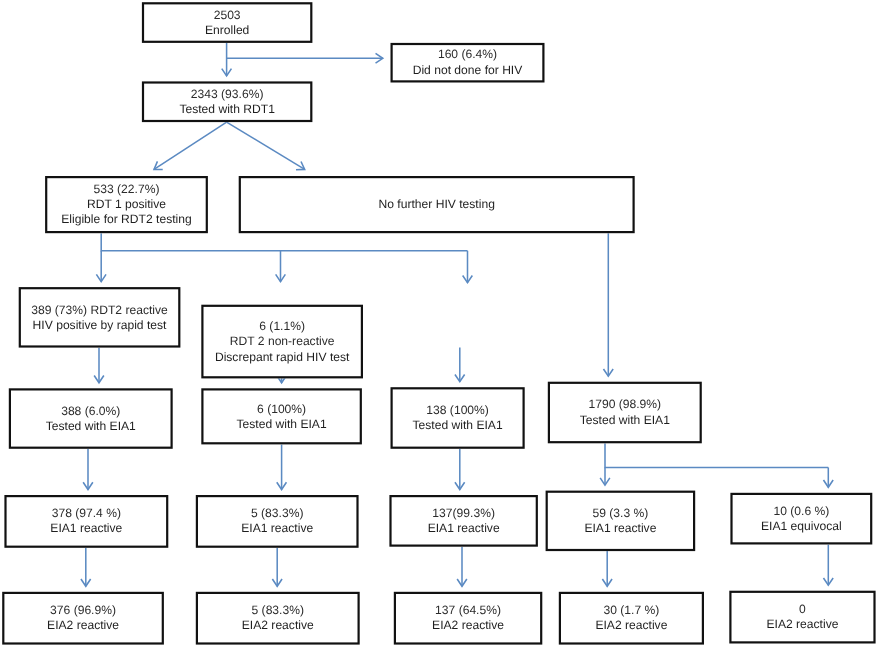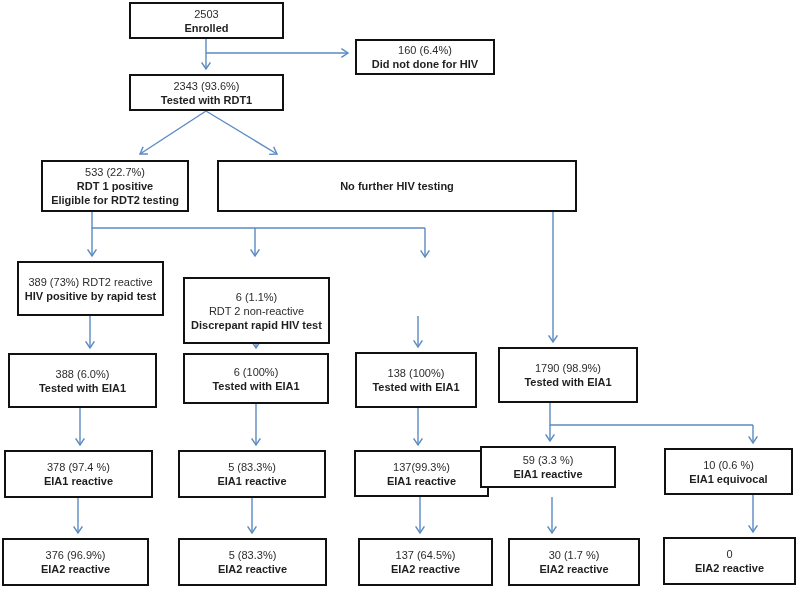--- a/index.html
+++ b/index.html
@@ -29,21 +29,21 @@
     flex-direction: column;
     align-items: center;
     justify-content: center;
     text-align: center;
     font-size: 11px;
     line-height: 14px;
     color: #2b2b2b;
     padding: 0 3px;
   }
   .node .ln { display: block; white-space: nowrap; }
-  .node .bold { font-weight: bold; color: #1f1f1f; text-align: center; }
+  .node .bold { font-weight: normal; color: #1f1f1f; text-align: center; }
 </style>
 </head>
 <body>
 
 <div class="canvas">
 
   <svg class="arrow-layer" width="800" height="589" viewBox="0 0 800 589" xmlns="http://www.w3.org/2000/svg">
     <defs>
       <marker id="arr" viewBox="0 0 10 10" refX="7.5" refY="5" markerWidth="11" markerHeight="11" markerUnits="userSpaceOnUse" orient="auto">
         <path d="M1.5,1 L7.5,5 L1.5,9" fill="none" stroke="#5b8ac2" stroke-width="1.3"></path>
@@ -147,21 +147,21 @@
   <div class="node" style="left:178px;top:450px;width:148px;height:48px">
     <span class="ln">5 (83.3%)</span>
     <span class="ln bold">EIA1 reactive</span>
   </div>
 
   <div class="node" style="left:354px;top:450px;width:135px;height:47px">
     <span class="ln">137(99.3%)</span>
     <span class="ln bold">EIA1 reactive</span>
   </div>
 
-  <div class="node" style="left:480px;top:446px;width:136px;height:42px">
+  <div class="node" style="left:496px;top:446px;width:136px;height:55px">
     <span class="ln">59 (3.3 %)</span>
     <span class="ln bold">EIA1 reactive</span>
   </div>
 
   <div class="node" style="left:664px;top:448px;width:129px;height:47px">
     <span class="ln">10 (0.6 %)</span>
     <span class="ln bold">EIA1 equivocal</span>
   </div>
 
   <div class="node" style="left:2px;top:538px;width:147px;height:48px">

